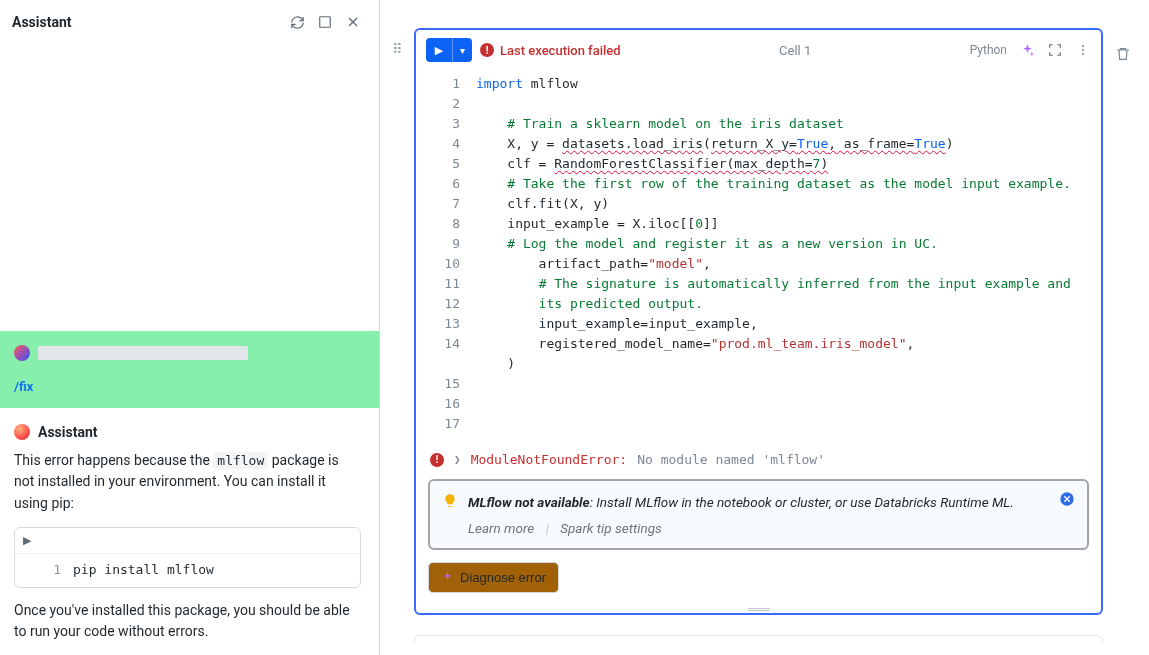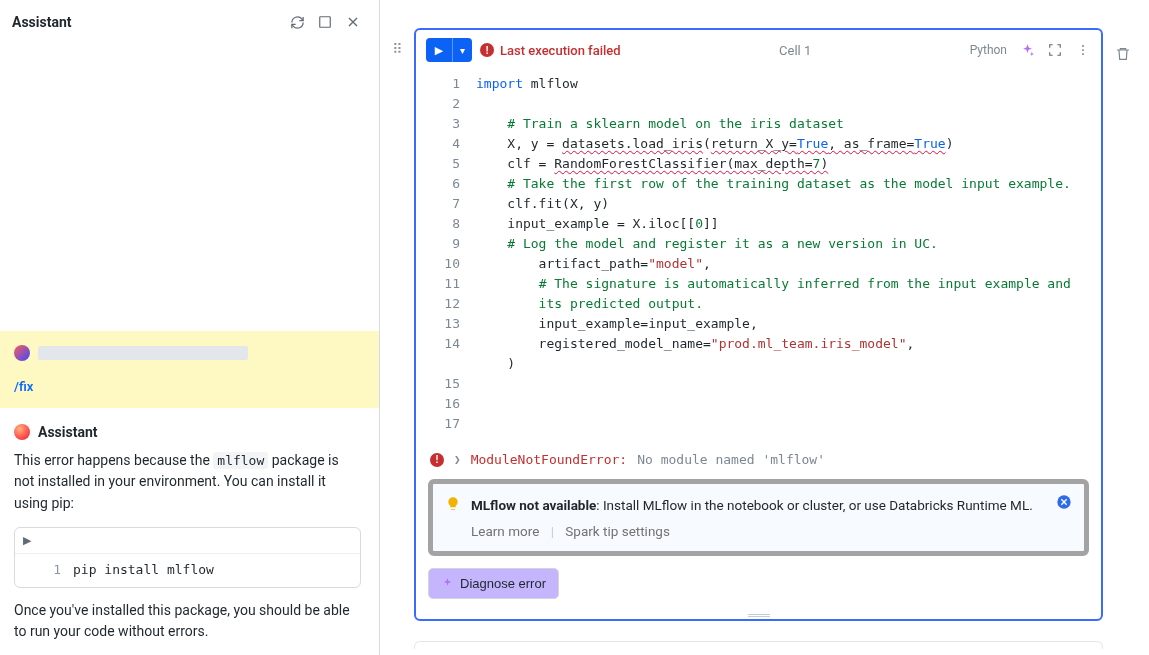--- a/index.html
+++ b/index.html
@@ -3,21 +3,21 @@
 <meta charset="utf-8">
 <style>
   * { box-sizing: border-box; margin: 0; padding: 0; }
   body { font-family: -apple-system, BlinkMacSystemFont, "Segoe UI", Roboto, sans-serif; font-size: 13px; color: #1f272d; background: #fff; width: 1149px; height: 655px; overflow: hidden; display: flex; }
   .left-panel { width: 380px; border-right: 1px solid #d7dbe0; display: flex; flex-direction: column; }
   .lp-header { display: flex; align-items: center; padding: 8px 12px; }
   .lp-title { font-weight: 700; font-size: 14px; flex: 1; }
   .lp-icon { width: 28px; height: 28px; display: flex; align-items: center; justify-content: center; color: #5e6b77; cursor: pointer; border-radius: 4px; }
   .lp-spacer { flex: 1; }
   .lp-body { padding: 0; overflow-y: auto; }
-  .msg-user { background: #fef9c3; padding: 14px 18px 14px 14px; margin-top: 4px;}
+  .msg-user { background: #86efac; padding: 14px 18px 14px 14px; margin-top: 4px;}
   .msg-user .ur { display:flex; align-items:center; gap:8px;}
   .avatar-user { width: 16px; height: 16px; border-radius: 50%; background: linear-gradient(135deg,#ff5b5b 0%,#3a49ff 100%); flex-shrink:0;}
   .redacted { flex:1; height:14px; background:#e3e6ea; border-radius:2px; max-width:210px;}
   .fix-cmd { color:#0b6cff; font-weight:600; margin-top:18px; margin-left:0px; display:inline-block;}
   .msg-asst { padding: 16px 18px 12px 14px; }
   .ar { display:flex; align-items:center; gap:8px; margin-bottom:10px;}
   .avatar-asst { width:16px; height:16px; border-radius:50%; background: radial-gradient(circle at 35% 30%, #ffb27a, #ff4d4d 60%, #c12b2b); flex-shrink:0;}
   .asst-name { font-weight:700; font-size:14px;}
   .asst-txt { font-size:14px; line-height:1.55; color:#1f272d;}
   .asst-txt code { font-family: "SF Mono", Menlo, Consolas, monospace; background:#f2f4f6; padding:1px 4px; border-radius:3px; font-size:13px;}
@@ -47,29 +47,29 @@
   .editor { display:flex; }
   .gutter { width:54px; padding:4px 10px 8px 0; text-align:right; font-family:"SF Mono",Menlo,monospace; font-size:13px; color:#7c8894; user-select:none;}
   .gutter div { height:20px; line-height:20px;}
   .code { flex:1; padding:4px 10px 8px 6px; font-family:"SF Mono",Menlo,monospace; font-size:13px; line-height:20px; overflow-x:auto;}
   .code .ln { height:20px; white-space:pre; } .s{color:#b03232;} .n{color:#097a35;} .c{color:#097a35;} .b{color:#0b62f5;}
   .wavy { text-decoration: underline wavy #d14; text-decoration-thickness:1px; text-underline-offset:2px;}
   .err-line { padding:10px 14px 8px 14px; display:flex; align-items:center; gap:10px; font-family:"SF Mono",Menlo,monospace; font-size:13px;}
   .err-line .chev { color:#7c8894; font-size:11px;}
   .err-name { color:#c62f2f;}
   .err-msg { color:#7c8894;}
-  .tip-box { margin:4px 12px 12px 12px; border:5px solid #a3a3a3; border-radius:6px; background:#f7faff; padding:12px 38px 12px 14px; position:relative;}
+  .tip-box { margin:4px 12px 12px 12px; border:2px solid #a3a3a3; border-radius:6px; background:#f7faff; padding:12px 38px 12px 14px; position:relative;font-style:italic;}
   .bulb { position:absolute; left:12px; top:12px; width:18px; color:#f2b200;}
   .tip-body { margin-left:24px; font-size:13.5px; line-height:1.4; color:#1f272d;}
   .tip-body b { font-weight:700;}
   .tip-links { margin-top:8px; margin-left:24px; font-size:13.5px;}
   .tip-links a { color:#737373; text-decoration:none;}
   .tip-links .sep { color:#c4ccd4; margin:0 8px;}
   .tip-close { position:absolute; right:10px; top:10px; width:18px; height:18px; color:#2e6be6; cursor:pointer;}
-  .diag-btn { margin:0 12px 14px 12px; border:1px solid #d0d6dc; background:#c4b5fd; border-radius:5px; padding:7px 12px; font-size:13px; display:inline-flex; align-items:center; gap:6px; color:#1f272d; cursor:pointer;}
+  .diag-btn { margin:0 12px 14px 12px; border:1px solid #d0d6dc; background:#a16207; border-radius:5px; padding:7px 12px; font-size:13px; display:inline-flex; align-items:center; gap:6px; color:#1f272d; cursor:pointer;}
   .diag-btn .sparkle { font-size:13px;}
   .cell-resize { height:6px; display:flex; align-items:center; justify-content:center;}
   .cell-resize span{ width:22px; height:3px; border-top:1px solid #c4ccd4; border-bottom:1px solid #c4ccd4;}
   .next-cell { margin-top:20px; height:8px; border:1px solid #e2e6eb; border-bottom:none; border-radius:6px 6px 0 0;}
   .trash-col { width:28px; display:flex; justify-content:center; padding-top:18px;}
   .trash { color:#7c8894; cursor:pointer;}
   svg { display:block; }
 </style>
 </head>
 <body>

